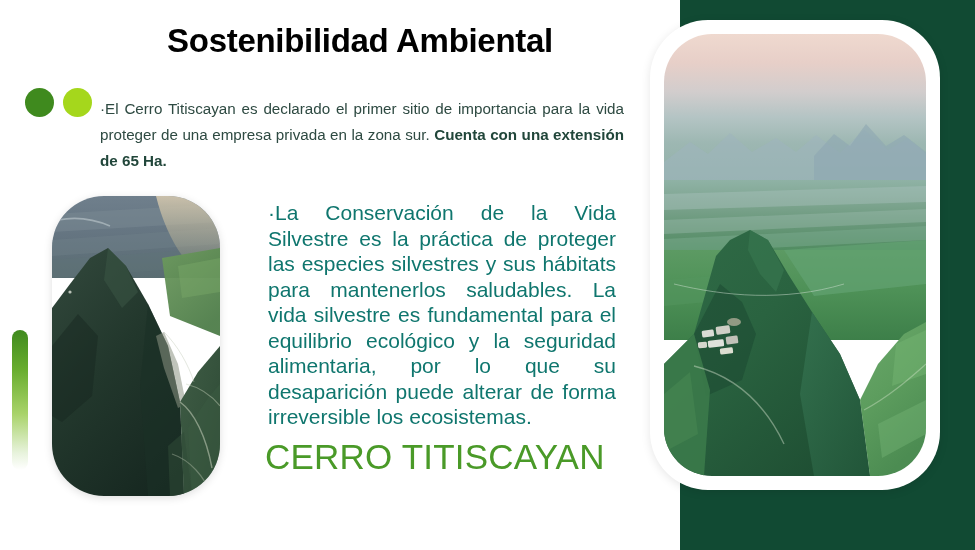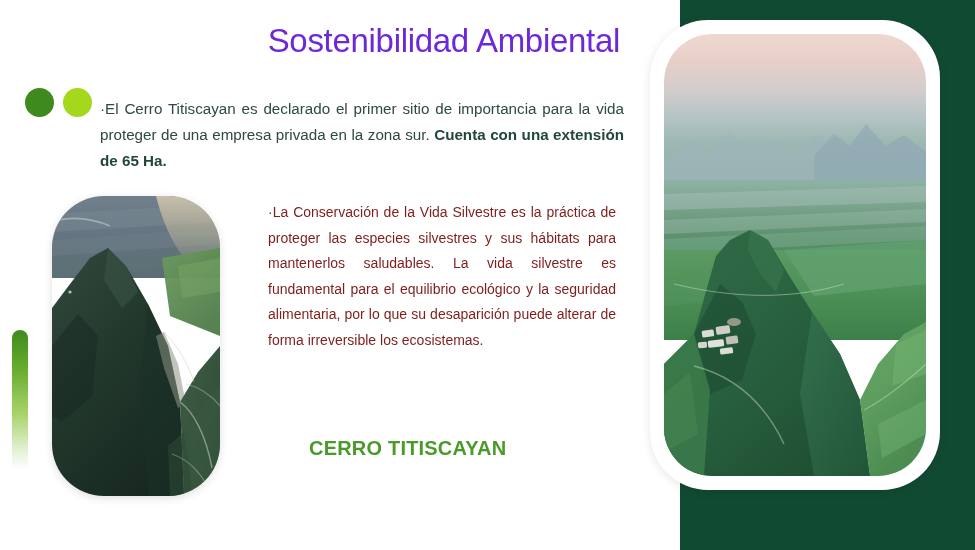--- a/index.html
+++ b/index.html
@@ -75,25 +75,25 @@
   }
   .dot-dark  { background: #3f8a1e; }
   .dot-light { background: #a5d71c; }
 
   
   .slide-title {
     position: absolute;
     left: 100px;
     top: 22px;
     width: 520px;
-    text-align: right;
+    text-align: center;
     font-size: 33px;
-    font-weight: normal;
+    font-weight: bold;
     letter-spacing: -0.3px;
-    color: #6d28d9;
+    color: #000000;
     font-family: "Liberation Sans", sans-serif;
   }
 
   
   .para-one {
     position: absolute;
     left: 100px;
     top: 96px;
     width: 524px;
     font-size: 15.2px;
@@ -106,23 +106,23 @@
     font-weight: bold;
     color: #21463a;
   }
 
   
   .para-two {
     position: absolute;
     left: 268px;
     top: 200px;
     width: 348px;
-    font-size: 14px;
+    font-size: 21px;
     line-height: 25.5px;
-    color: #7f1d1d;
+    color: #0f766e;
     text-align: justify;
     text-justify: inter-word;
   }
 
   
   .photo-left {
     position: absolute;
     left: 52px;
     top: 196px;
     width: 168px;
@@ -130,25 +130,24 @@
     border-radius: 52px;
     overflow: hidden;
     box-shadow: 0 2px 8px rgba(0,0,0,0.13);
   }
 
   
   .photo-caption {
     position: absolute;
     left: 265px;
     top: 437px;
-    font-size: 20px;
-    font-weight: bold;
+    font-size: 35px;
+    font-weight: normal;
     letter-spacing: 0.2px;
     color: #4a9a28;
-    margin-left: 44px;
   }
 
   
   .art { position: absolute; inset: 0; }
   .art svg { display: block; width: 100%; height: 100%; }
 </style>
 </head>
 <body>
 
 <div class="slide">

